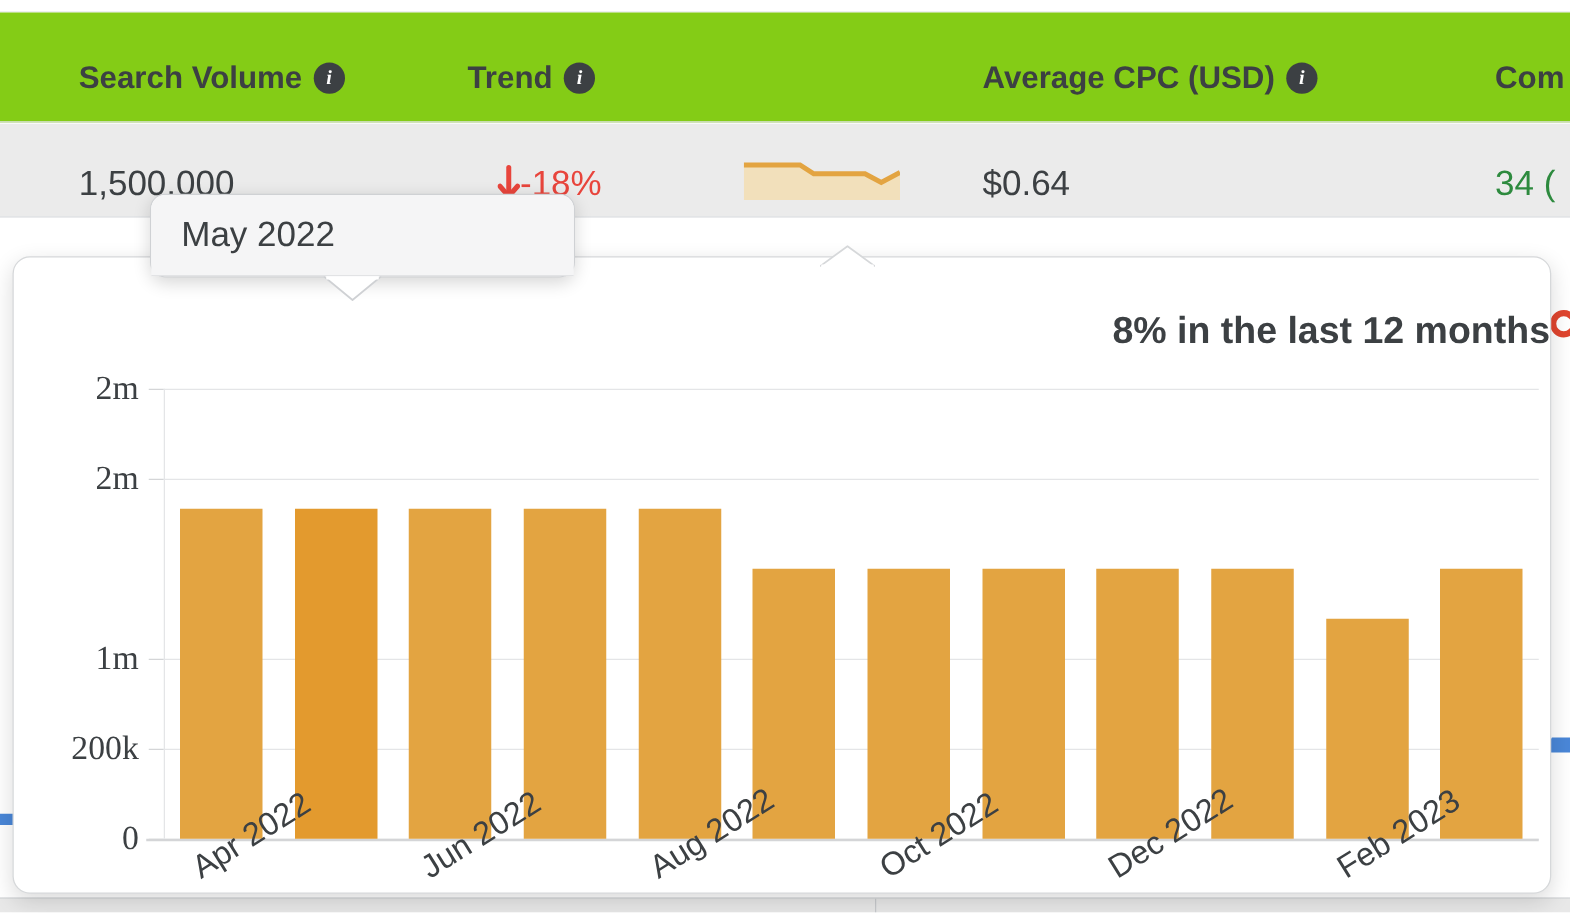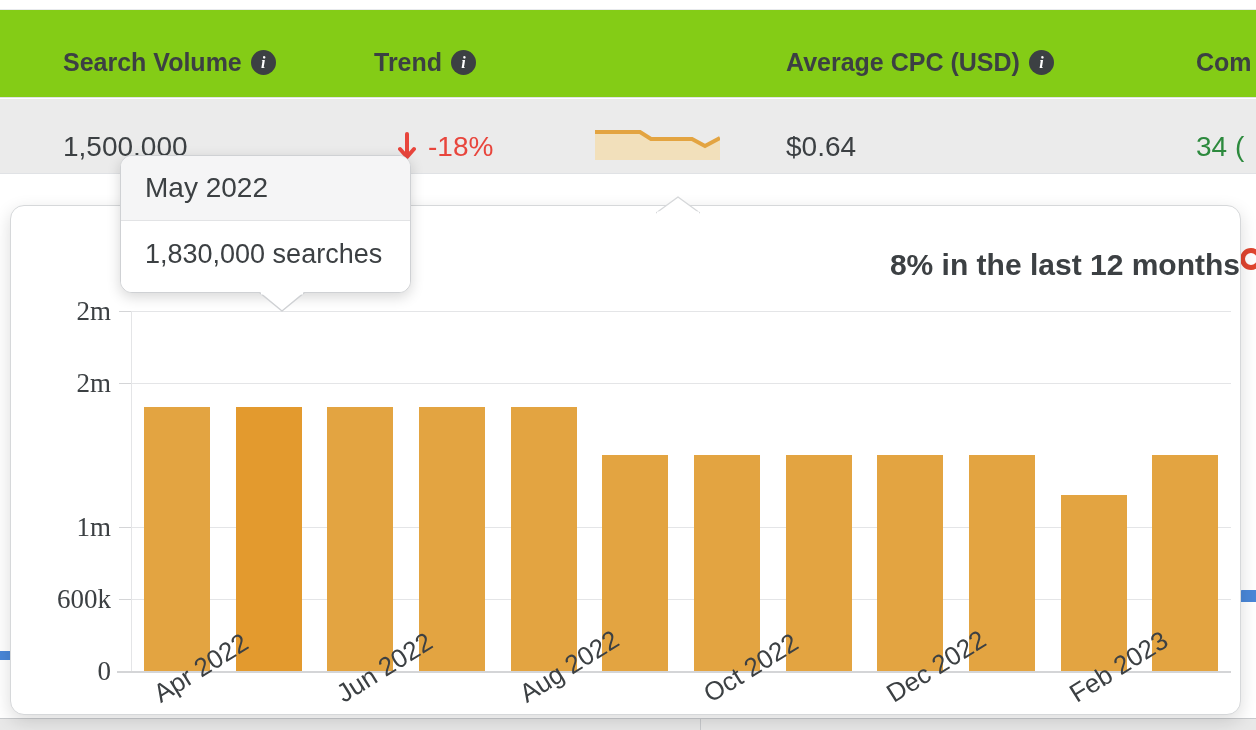--- a/index.html
+++ b/index.html
@@ -43,21 +43,21 @@
   .row-hover{
     position:absolute; left:0; top:99px; width:100%; height:75px;
     background:#ebebeb; border-bottom:1px solid #e0e2e5;
   }
   .cell{
     position:absolute; top:131px;
     font-size:28px; color:#3c4043; white-space:nowrap;
     display:flex; align-items:center;
   }
   .c-volume{ left:63px; }
-  .c-trend{ left:398px; color:#e8453c; gap:12px; }
+  .c-trend{ left:398px; color:#e8453c; gap:0; }
   .c-cpc{ left:786px; }
   .c-comp{ left:1196px; color:#2d8a3e; }
 
   .arrow-down{ display:inline-block; width:18px; height:30px; position:relative; }
   .arrow-down svg{ display:block; }
 
   .sparkline{ position:absolute; left:595px; top:124px; width:125px; height:36px; }
 
   
   .blue-chip-left{
@@ -121,21 +121,21 @@
 
   .xlabel{
     position:absolute; top:372px;
     font-size:26px; color:#3c4043; white-space:nowrap;
     transform-origin:left top;
     transform:rotate(-32deg);
   }
 
   
   #tooltip{
-    position:absolute; left:120px; top:155px; width:291px;
+    position:absolute; left:120px; top:155px; width:340px;
     background:#ffffff;
     border:1px solid #cfd1d4;
     border-radius:12px;
     box-shadow:0 4px 14px rgba(0,0,0,.16);
     z-index:6;
     overflow:visible;
   }
   .tt-head{
     background:#f5f5f6;
     border-bottom:1px solid #e2e3e5;
@@ -218,21 +218,21 @@
 
 <div id="chart-card">
   <div class="card-title">8% in the last 12 months</div>
   <div class="plot">
     <div class="plot-inner" id="plot-inner">
         <div class="gridline" style="top: 360px;"></div>
         <div class="ytick" style="top: 360px;"></div>
         <div class="ylabel" style="top: 360px;">0</div>
         <div class="gridline" style="top: 288px;"></div>
         <div class="ytick" style="top: 288px;"></div>
-        <div class="ylabel" style="top: 288px;">600k</div>
+        <div class="ylabel" style="top: 288px;">200k</div>
         <div class="gridline" style="top: 216px;"></div>
         <div class="ytick" style="top: 216px;"></div>
         <div class="ylabel" style="top: 216px;">1m</div>
         <div class="gridline" style="top: 72px;"></div>
         <div class="ytick" style="top: 72px;"></div>
         <div class="ylabel" style="top: 72px;">2m</div>
         <div class="gridline" style="top: 0px;"></div>
         <div class="ytick" style="top: 0px;"></div>
         <div class="ylabel" style="top: 0px;">2m</div>
         <div class="axis-x"></div>
@@ -254,20 +254,19 @@
         <div class="xlabel" style="left: 383.167px;">Aug 2022</div>
         <div class="xlabel" style="left: 566.5px;">Oct 2022</div>
         <div class="xlabel" style="left: 749.833px;">Dec 2022</div>
         <div class="xlabel" style="left: 933.167px;">Feb 2023</div>
       </div>
   </div>
 </div>
 
 <div id="tooltip">
   <div class="tt-head">May 2022</div>
-  <div class="tt-body">1,830,000 searches</div>
   <div class="tt-tail">
     <svg width="46" height="20" viewBox="0 0 46 20">
       <path d="M0,0 L23,19 L46,0" fill="#ffffff" stroke="#cfd1d4" stroke-width="1.4" stroke-linejoin="round"></path>
       <path d="M2,1 L44,1" stroke="#ffffff" stroke-width="3"></path>
     </svg>
   </div>
 </div>
 
 </body></html>

